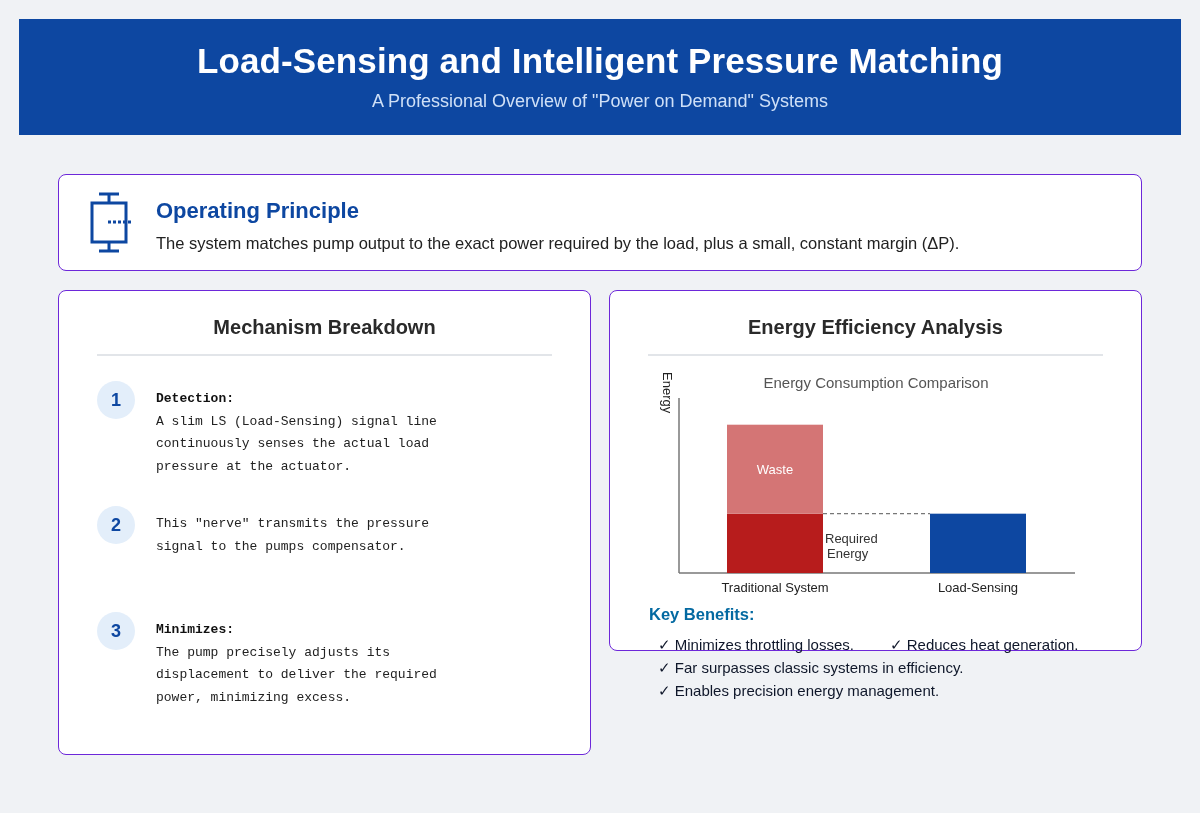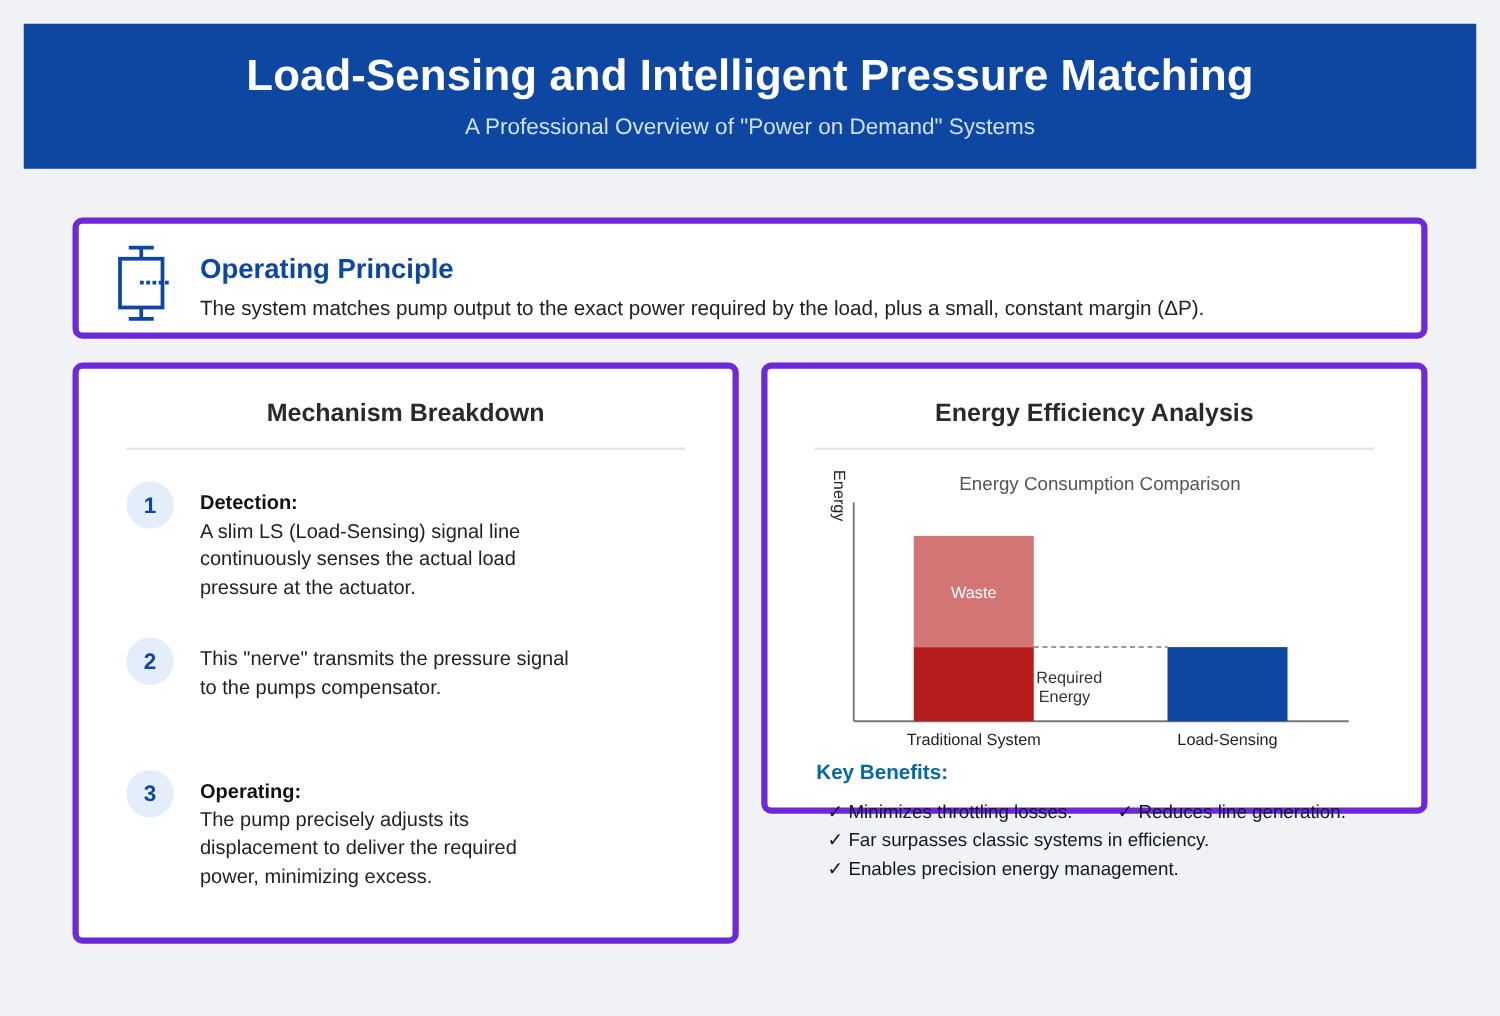--- a/index.html
+++ b/index.html
@@ -1,30 +1,30 @@
 <!DOCTYPE html>
 <html><head>
 <meta charset="utf-8">
 <style>
   * { box-sizing: border-box; margin: 0; padding: 0; }
   html, body { width: 1200px; height: 813px; background: #f0f2f5; font-family: "Liberation Sans", sans-serif; color: #222; overflow: hidden; }
   .header { position: absolute; left: 19px; top: 19px; width: 1162px; height: 116px; background: #0d47a1; text-align: center; color: #fff; }
   .header h1 { font-size: 35px; font-weight: bold; margin-top: 22px; letter-spacing: 0.1px; }
   .header .sub { font-size: 18px; color: #cfe0f7; margin-top: 10px; }
-  .card { position: absolute; background: #fff; border: 5px solid #6d28d9; border-radius: 8px; }
+  .card { position: absolute; background: #fff; border: 1px solid #6d28d9; border-radius: 8px; }
   .principle { left: 58px; top: 174px; width: 1084px; height: 97px; }
   .principle .icon { position: absolute; left: 26px; top: 17px; width: 48px; height: 62px; }
   .principle h2 { position: absolute; left: 97px; top: 23px; font-size: 22px; color: #0d47a1; font-weight: bold; }
   .principle p { position: absolute; left: 97px; top: 59px; font-size: 16.5px; color: #222; white-space: nowrap; }
   .mech { left: 58px; top: 290px; width: 533px; height: 465px; padding-left: 35px; }
   .energy { left: 609px; top: 290px; width: 533px; height: 361px; }
   .card-title { position: absolute; left: 38px; right: 38px; top: 25px; text-align: center; font-size: 20px; font-weight: bold; color: #2a2a2a; padding-bottom: 15px; border-bottom: 2px solid #e2e5e9; }
   .step { position: absolute; left: 38px; width: 420px; }
   .step .num { position: absolute; left: 0; top: 0; width: 38px; height: 38px; border-radius: 50%; background: #e3eefa; color: #0d47a1; font-weight: bold; font-size: 18px; text-align: center; line-height: 38px; }
-  .step .txt { position: absolute; left: 59px; top: 7px; width: 300px; font-size: 16px; line-height: 22.5px; color: #222; }
+  .step .txt { position: absolute; left: 59px; top: 7px; width: 300px; font-size: 13px; line-height: 22.5px; color: #222; font-family: Liberation Mono, monospace; }
   .step .txt b { display: block; font-weight: bold; color: #111; }
   .chart { position: absolute; left: 0; top: 0; width: 533px; height: 320px; }
   .benefits-title { position: absolute; left: 39px; top: 314px; font-size: 16.5px; font-weight: bold; color: #0369a1; }
   .benefit { position: absolute; font-size: 15px; color: #0f172a; white-space: nowrap; }
 </style>
 </head>
 <body>
 
 <div class="header">
   <h1>Load-Sensing and Intelligent Pressure Matching</h1>
@@ -51,21 +51,21 @@
   <div class="step" style="top:90px">
     <div class="num">1</div>
     <div class="txt"><b>Detection:</b><span>A slim LS (Load-Sensing) signal line continuously senses the actual load pressure at the actuator.</span></div>
   </div>
   <div class="step" style="top:215px">
     <div class="num">2</div>
     <div class="txt"><span>This "nerve" transmits the pressure signal to the pumps compensator.</span></div>
   </div>
   <div class="step" style="top:321px">
     <div class="num">3</div>
-    <div class="txt"><b>Operating:</b><span>The pump precisely adjusts its displacement to deliver the required power, minimizing excess.</span></div>
+    <div class="txt"><b>Minimizes:</b><span>The pump precisely adjusts its displacement to deliver the required power, minimizing excess.</span></div>
   </div>
 </div>
 
 <div class="card energy">
   <div class="card-title">Energy Efficiency Analysis</div>
   <svg class="chart" id="chart" viewBox="0 0 533 320">
     <text id="c-title" x="266" y="97" text-anchor="middle" font-size="15" fill="#555" font-family="Liberation Sans, sans-serif">Energy Consumption Comparison</text>
     <text id="c-ylabel" transform="translate(53,81) rotate(90)" font-size="13" fill="#222" font-family="Liberation Sans, sans-serif">Energy</text>
     <line x1="69" y1="107" x2="69" y2="282" stroke="#777" stroke-width="1.5"></line>
     <line x1="69" y1="282" x2="465" y2="282" stroke="#777" stroke-width="1.5"></line>
@@ -76,16 +76,16 @@
         <text x="165" y="301" text-anchor="middle" font-size="13" fill="#222" font-family="Liberation Sans, sans-serif">Traditional System</text>
         <rect x="320" y="222.67796610169492" width="96" height="59.32203389830508" fill="#0d47a1"></rect>
         <text x="368" y="301" text-anchor="middle" font-size="13" fill="#222" font-family="Liberation Sans, sans-serif">Load-Sensing</text>
         <line x1="213" y1="222.67796610169492" x2="320" y2="222.67796610169492" stroke="#777" stroke-width="1.2" stroke-dasharray="4 3"></line>
         <text x="215" y="251.67796610169492" font-size="13" fill="#333" font-family="Liberation Sans, sans-serif">Required</text>
         <text x="217" y="266.6779661016949" font-size="13" fill="#333" font-family="Liberation Sans, sans-serif">Energy</text>
       </g>
   </svg>
   <div class="benefits-title">Key Benefits:</div>
   <div class="benefit" style="left:48px; top:345px">✓ Minimizes throttling losses.</div>
-  <div class="benefit" style="left:280px; top:345px">✓ Reduces line generation.</div>
+  <div class="benefit" style="left:280px; top:345px">✓ Reduces heat generation.</div>
   <div class="benefit" style="left:48px; top:368px">✓ Far surpasses classic systems in efficiency.</div>
   <div class="benefit" style="left:48px; top:391px">✓ Enables precision energy management.</div>
 </div>
 
 </body></html>

